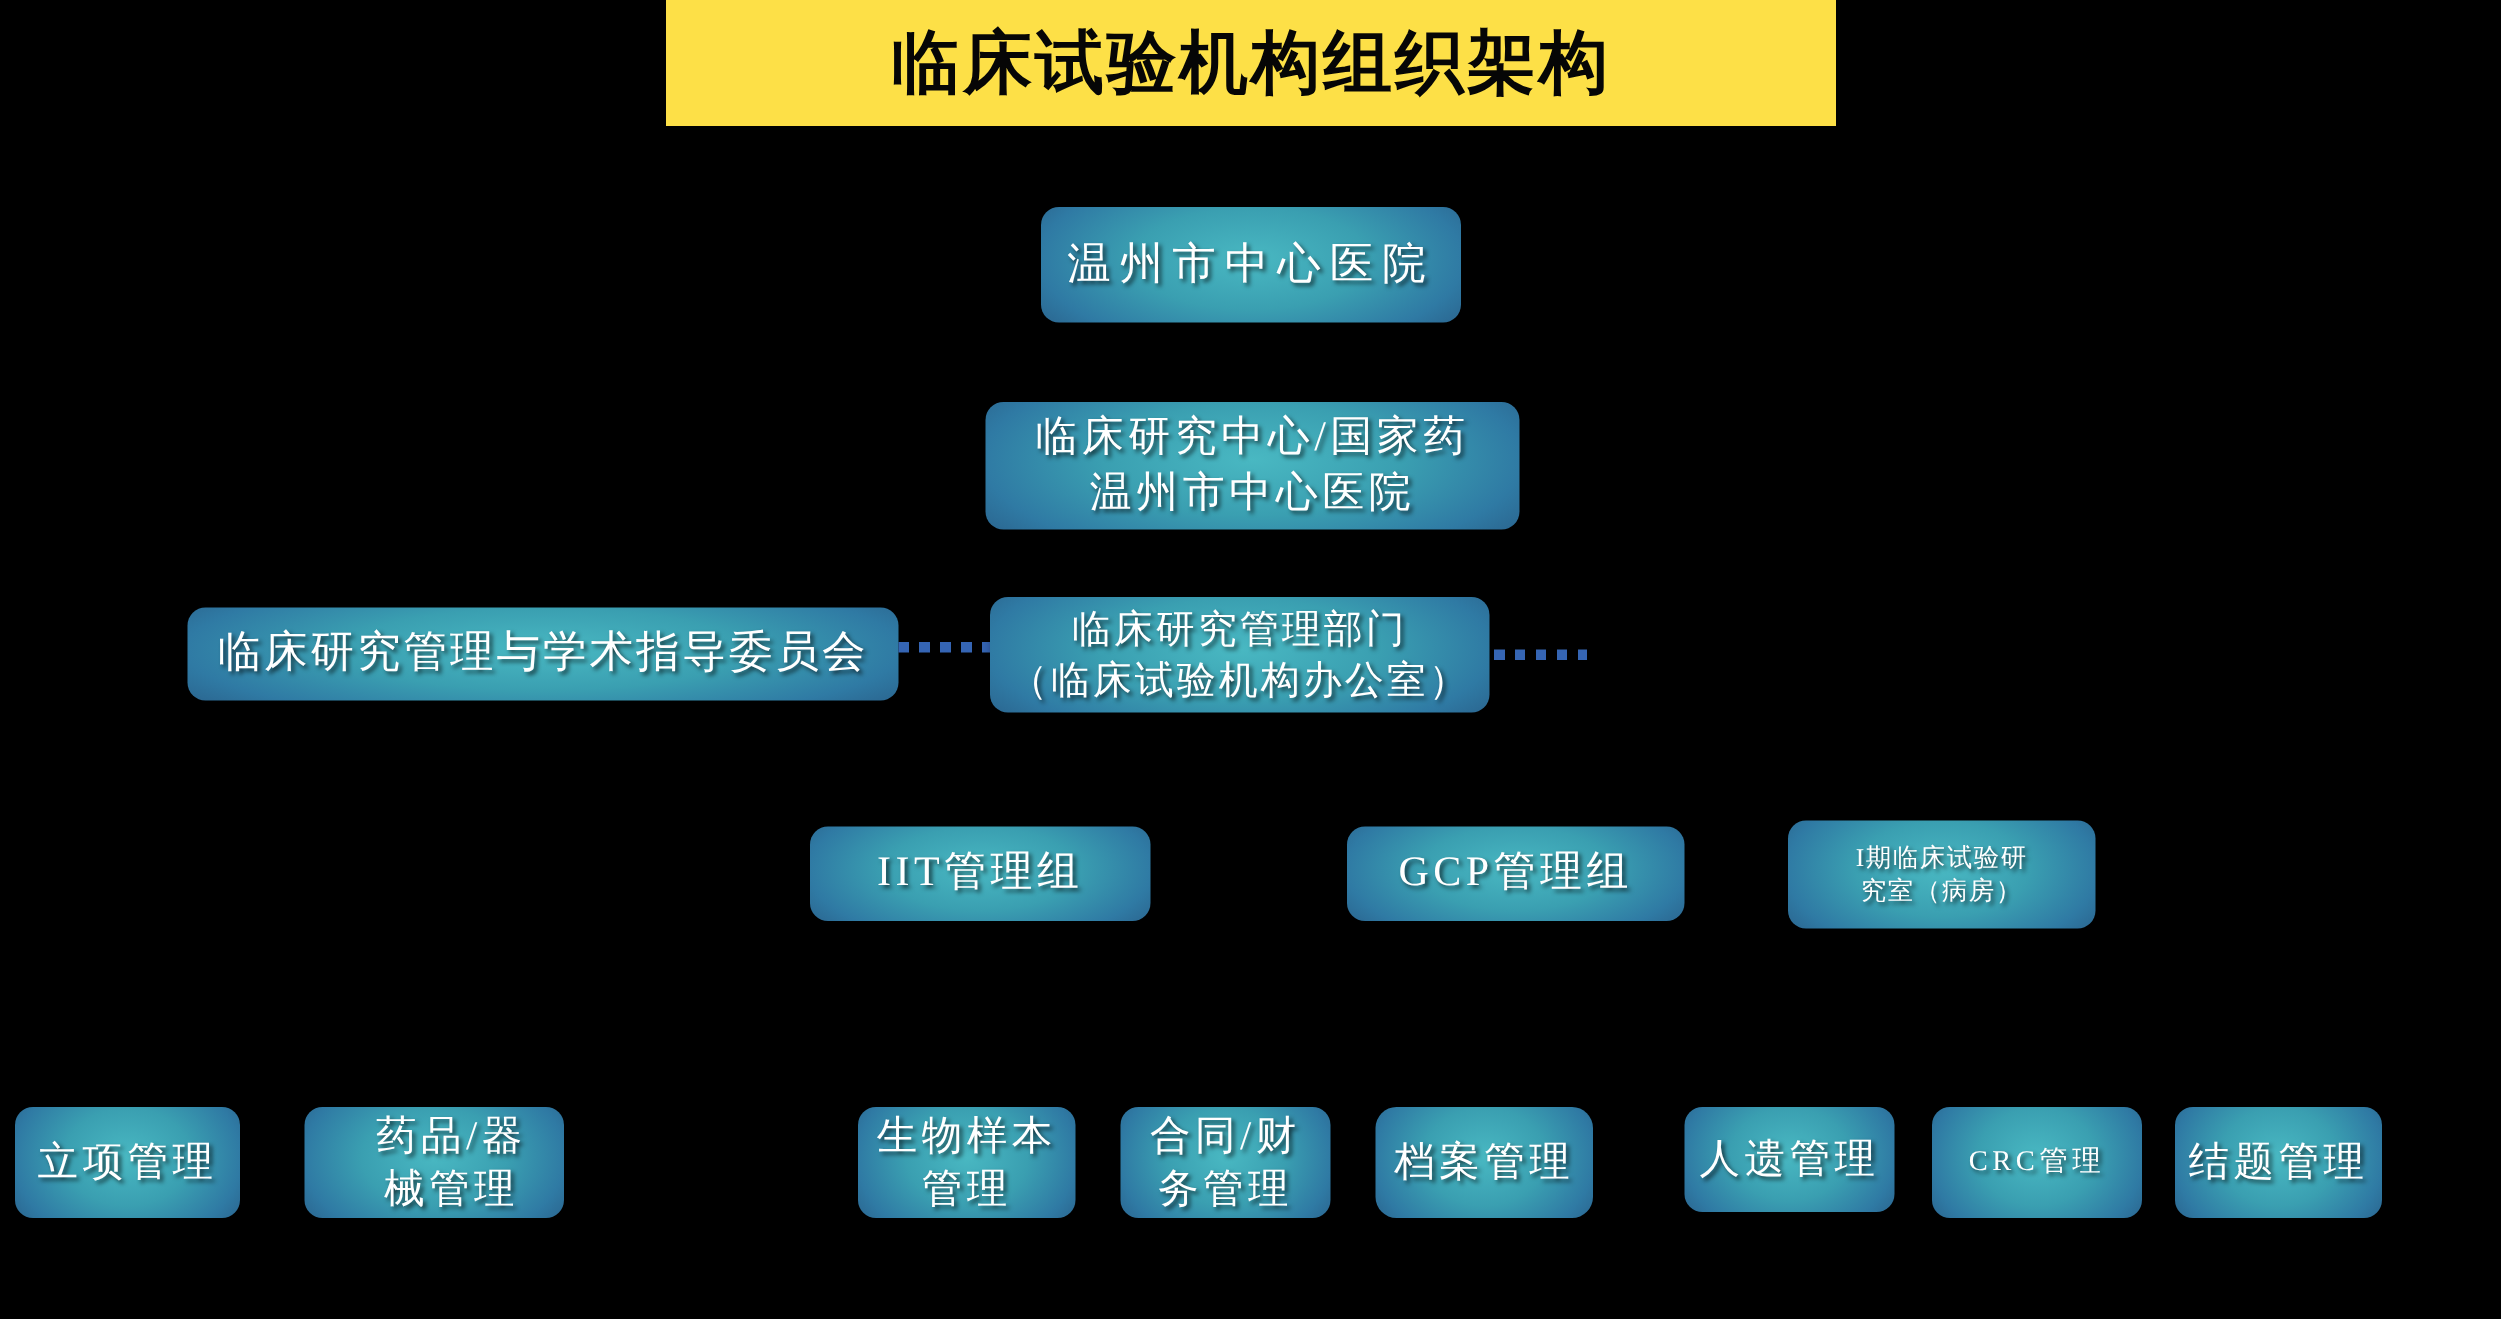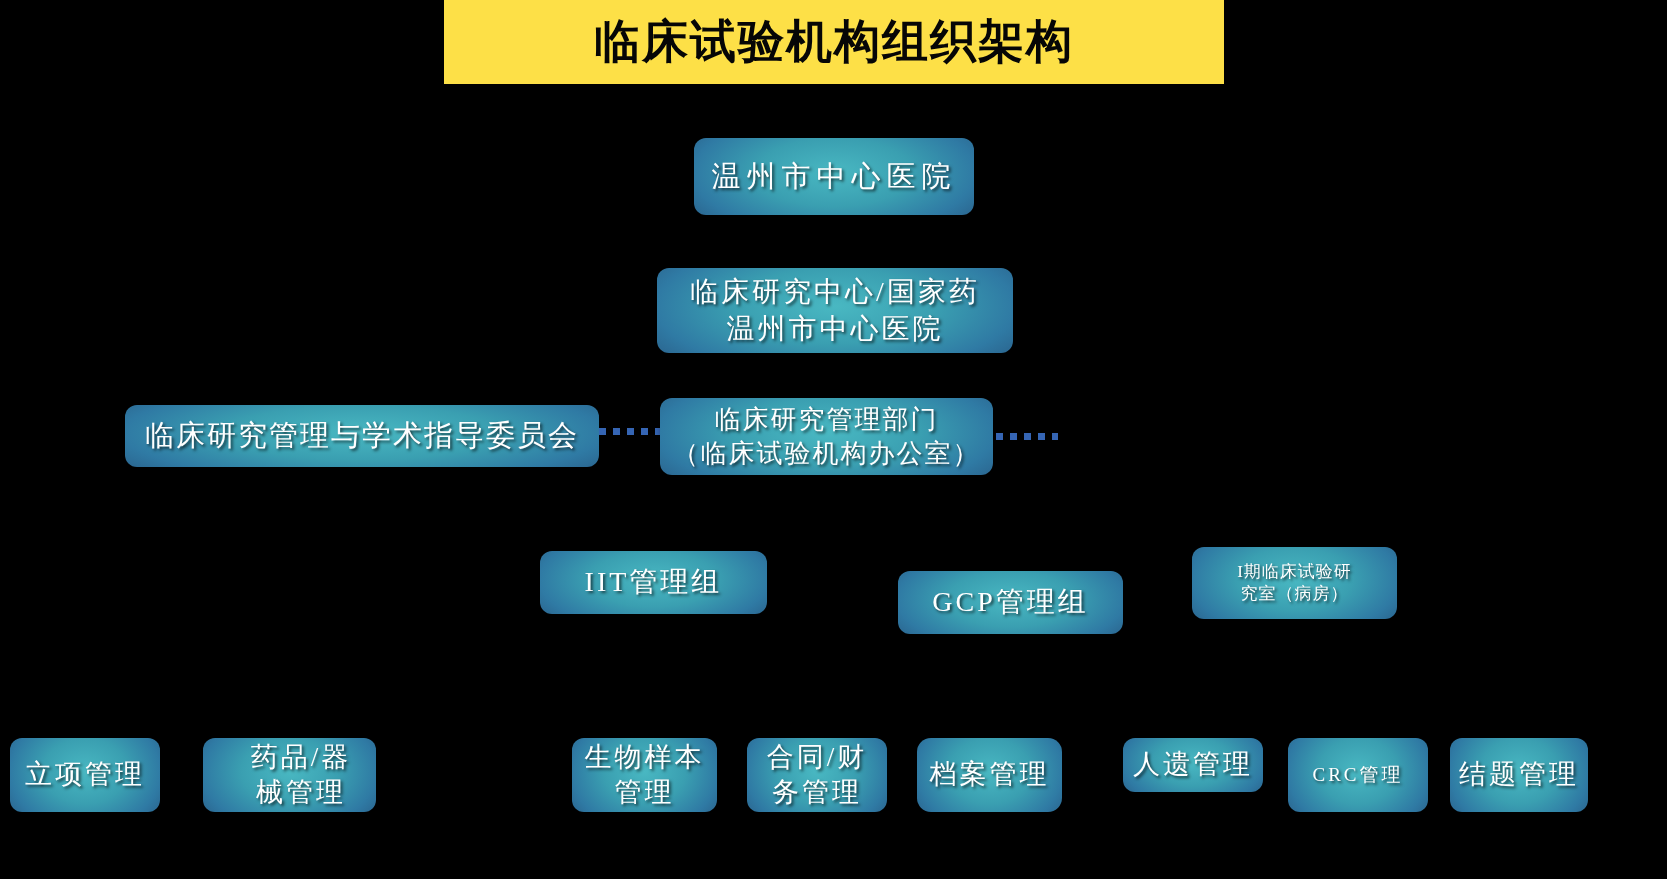--- a/index.html
+++ b/index.html
@@ -58,21 +58,21 @@
     <span class="line">（临床试验机构办公室）</span>
   </div>
 
   <div class="dotted" style="left:996px;top:433px;width:62px;"></div>
 
 
   <div class="node" style="left:540px;top:551px;width:227px;height:63px;font-size:28px;letter-spacing:3px;justify-content:center;">
     <span class="line">IIT管理组</span>
   </div>
 
-  <div class="node" style="left:898px;top:551px;width:225px;height:63px;font-size:28px;letter-spacing:3px;margin-top:20px;">
+  <div class="node" style="left:898px;top:551px;width:225px;height:63px;font-size:28px;letter-spacing:3px;">
     <span class="line">GCP管理组</span>
   </div>
 
   <div class="node" style="left:1192px;top:547px;width:205px;height:72px;font-size:17px;letter-spacing:1px;">
     <span class="line">I期临床试验研</span>
     <span class="line">究室（病房）</span>
   </div>
 
   <div class="node" style="left:10px;top:738px;width:150px;height:74px;font-size:27px;letter-spacing:3px;">
     <span class="line">立项管理</span>
@@ -93,21 +93,21 @@
   <div class="node" style="left:747px;top:738px;width:140px;height:74px;font-size:27px;letter-spacing:3px;">
     <span class="line">合同/财</span>
     <span class="line">务管理</span>
   </div>
 
   <div class="node" style="left:917px;top:738px;width:145px;height:74px;font-size:27px;letter-spacing:3px;border-radius:14px;">
     <span class="line">档案管理</span>
     <span class="line"></span>
   </div>
 
-  <div class="node" style="left:1123px;top:738px;width:140px;height:54px;font-size:27px;letter-spacing:3px;">
+  <div class="node" style="left:1123px;top:738px;width:140px;height:70px;font-size:27px;letter-spacing:3px;">
     <span class="line">人遗管理</span>
     <span class="line"></span>
   </div>
 
   <div class="node" style="left:1288px;top:738px;width:140px;height:74px;font-size:19px;letter-spacing:3px;">
     <span class="line">CRC管理</span>
     <span class="line"></span>
   </div>
 
   <div class="node" style="left:1450px;top:738px;width:138px;height:74px;font-size:27px;letter-spacing:3px;">

